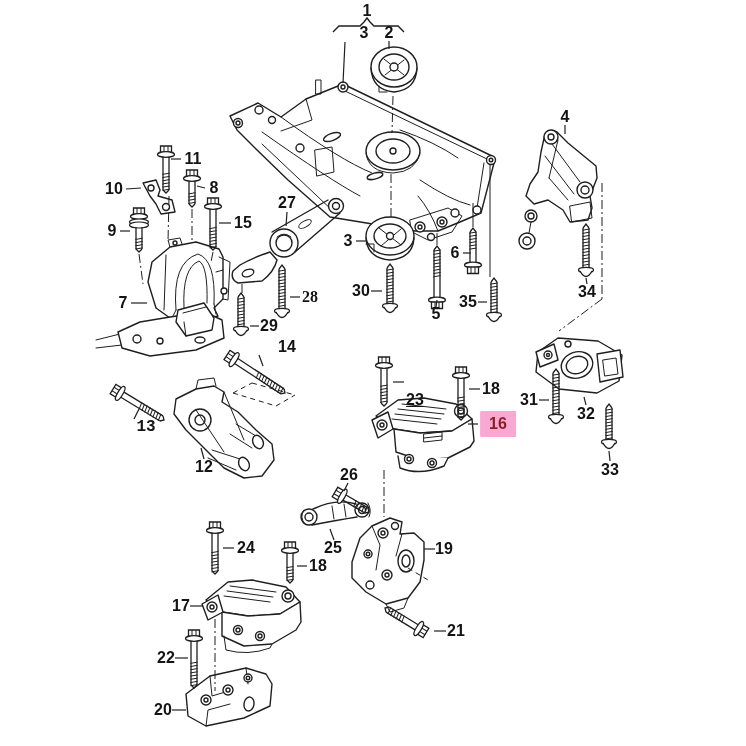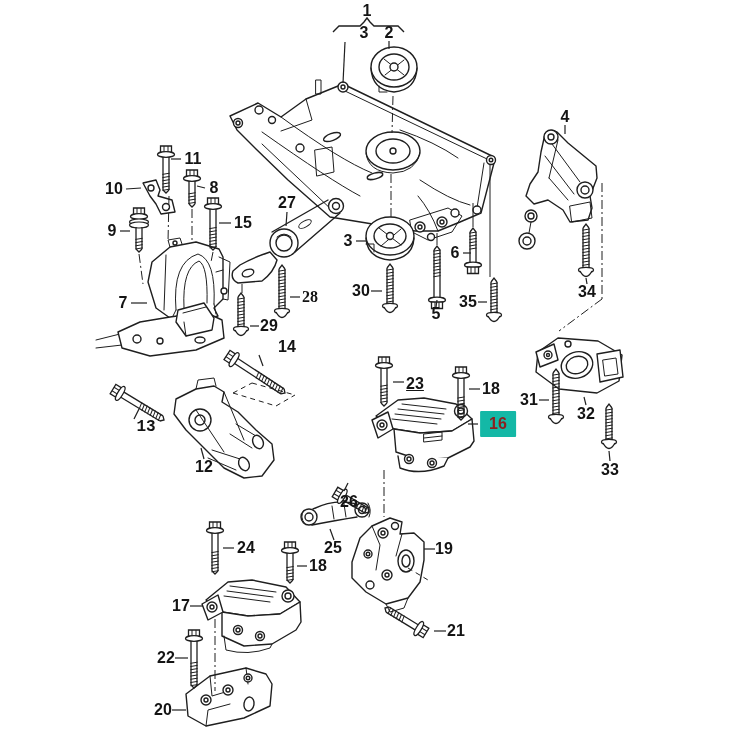--- a/index.html
+++ b/index.html
@@ -673,24 +673,24 @@
       <div class="plabel" style="left: 310px; top: 297px; font-family: Liberation Serif, serif;">28</div>
       <div class="plabel" style="left: 269px; top: 326px;">29</div>
       <div class="plabel" style="left: 565px; top: 117px;">4</div>
       <div class="plabel" style="left: 455px; top: 253px;">6</div>
       <div class="plabel" style="left: 436px; top: 314px;">5</div>
       <div class="plabel" style="left: 468px; top: 302px;">35</div>
       <div class="plabel" style="left: 587px; top: 292px;">34</div>
       <div class="plabel" style="left: 529px; top: 400px;">31</div>
       <div class="plabel" style="left: 586px; top: 414px;">32</div>
       <div class="plabel" style="left: 610px; top: 470px;">33</div>
-      <div class="plabel" style="left: 415px; top: 384px; text-decoration: underline;">23</div>
+      <div class="plabel" style="left: 415px; top: 400px; text-decoration: underline;">23</div>
       <div class="plabel" style="left: 491px; top: 389px;">18</div>
-      <div class="plabel hl" style="left: 498px; top: 424px; background: #14b8a6; color: rgb(139, 32, 32);">16</div>
-      <div class="plabel" style="left: 349px; top: 475px; margin-top: 27px;">26</div>
+      <div class="plabel hl" style="left: 498px; top: 424px; background: #f9a8d4; color: rgb(139, 32, 32);">16</div>
+      <div class="plabel" style="left: 349px; top: 475px;">26</div>
       <div class="plabel" style="left: 333px; top: 548px;">25</div>
       <div class="plabel" style="left: 444px; top: 549px;">19</div>
       <div class="plabel" style="left: 456px; top: 631px;">21</div>
       <div class="plabel" style="left: 204px; top: 467px;">12</div>
       <div class="plabel" style="left: 146px; top: 427px; font-family: Liberation Mono, monospace;">13</div>
       <div class="plabel" style="left: 259px; top: 347px; margin-left: 28px;">14</div>
       <div class="plabel" style="left: 246px; top: 548px;">24</div>
       <div class="plabel" style="left: 318px; top: 566px;">18</div>
       <div class="plabel" style="left: 181px; top: 606px;">17</div>
       <div class="plabel" style="left: 166px; top: 658px;">22</div>

